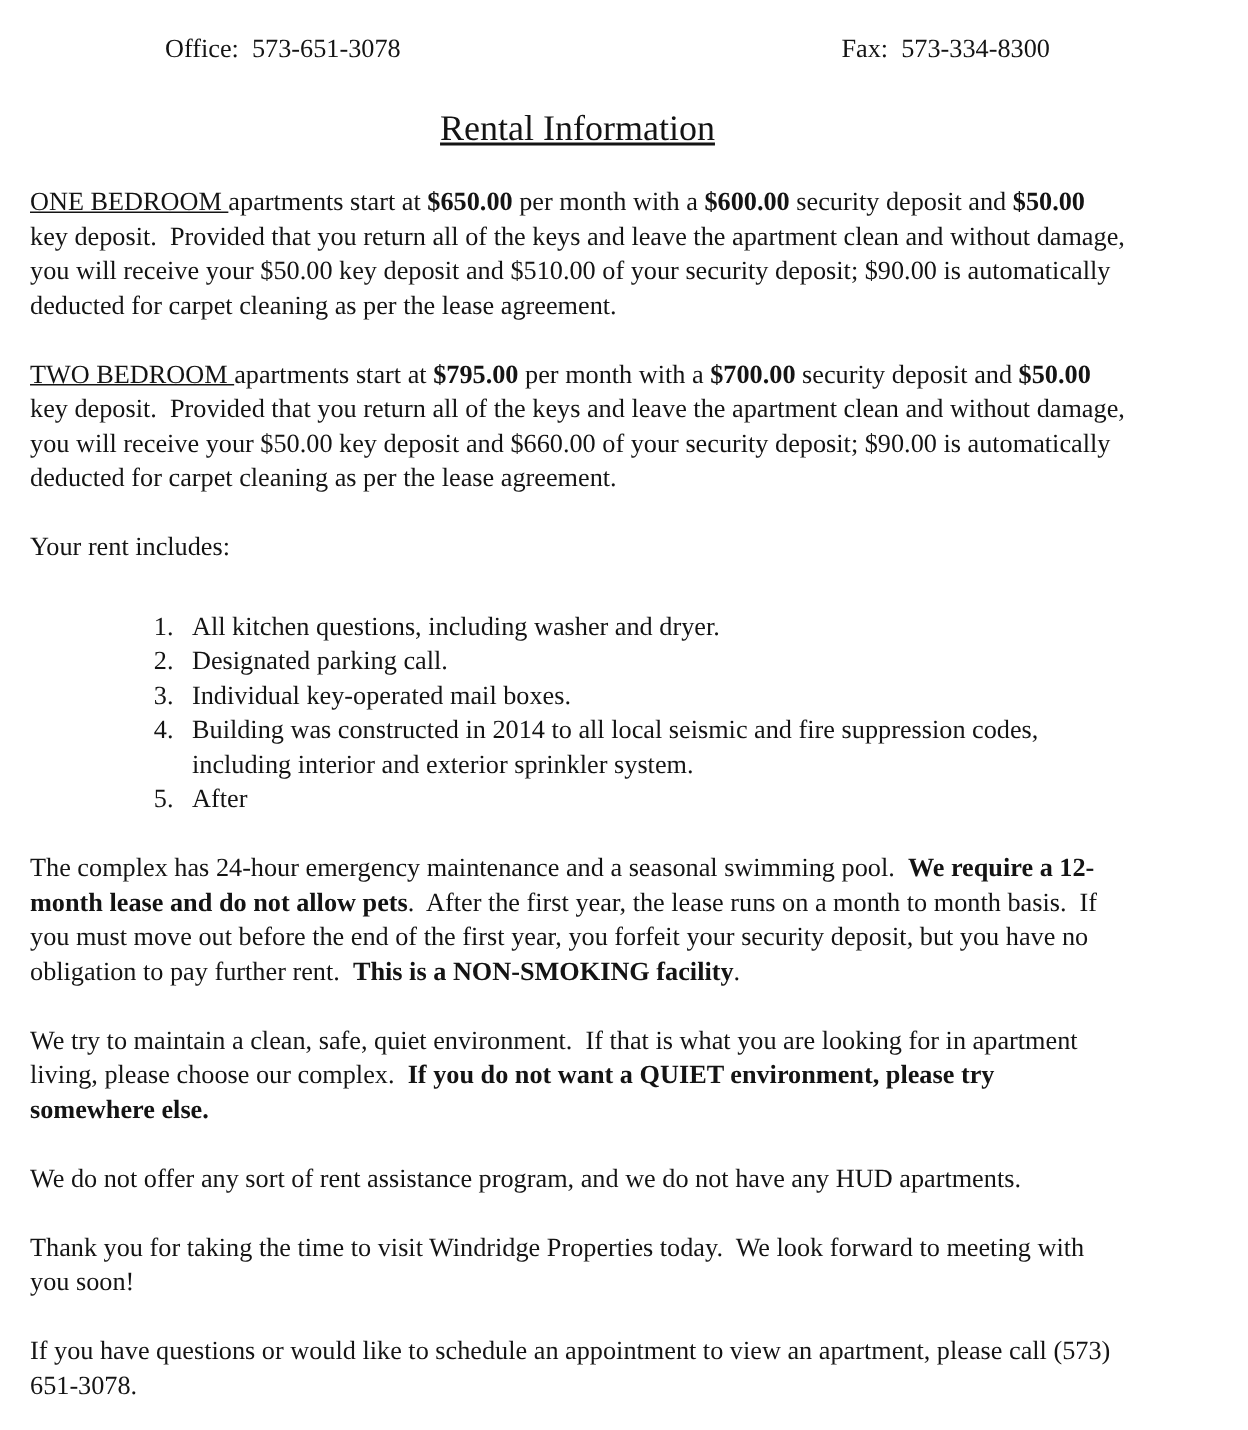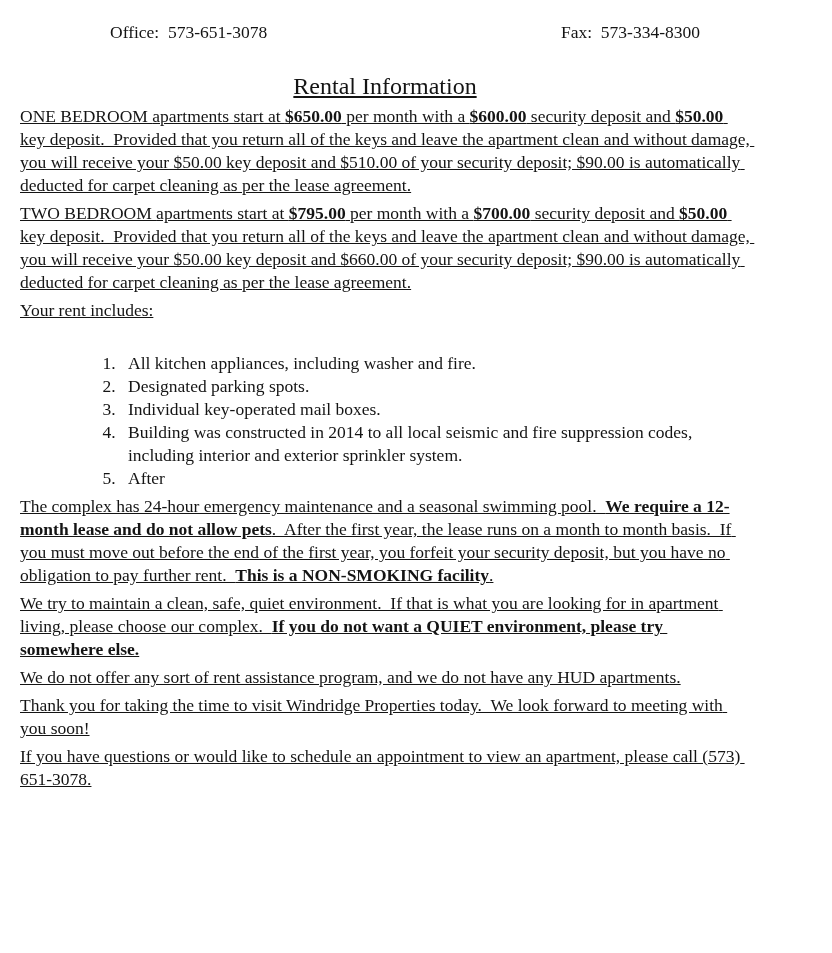--- a/index.html
+++ b/index.html
@@ -27,23 +27,22 @@
   .doc-header .fax { margin-left: auto; margin-right: 50px; }
   h1.doc-title {
     margin-top: 29px;
     text-align: center;
     font-size: 24px;
     line-height: 27px;
     font-weight: 400;
     text-decoration: underline;
   }
   p.para {
-    margin-top: 5px;
+    margin-top: 23px;
     white-space: pre-wrap;
-    text-decoration: underline;
   }
   .b { font-weight: bold; }
   .u { text-decoration: underline; }
   ol.includes-list {
     margin-top: 30px;
     padding-left: 100px;
   }
   ol.includes-list li {
     padding-left: 8px;
     padding-right: 40px;
@@ -61,22 +60,22 @@
 
   <h1 class="doc-title">Rental Information</h1>
 
   <p class="para"><span class="u">ONE BEDROOM </span><span>apartments start at </span><span class="b">$650.00</span><span> per month with a </span><span class="b">$600.00</span><span> security deposit and </span><span class="b">$50.00</span><span> key deposit.  Provided that you return all of the keys and leave the apartment clean and without damage, you will receive your $50.00 key deposit and $510.00 of your security deposit; $90.00 is automatically deducted for carpet cleaning as per the lease agreement.</span></p>
 
   <p class="para"><span class="u">TWO BEDROOM </span><span>apartments start at </span><span class="b">$795.00</span><span> per month with a </span><span class="b">$700.00</span><span> security deposit and </span><span class="b">$50.00</span><span> key deposit.  Provided that you return all of the keys and leave the apartment clean and without damage, you will receive your $50.00 key deposit and $660.00 of your security deposit; $90.00 is automatically deducted for carpet cleaning as per the lease agreement.</span></p>
 
   <p class="para">Your rent includes:</p>
 
   <ol class="includes-list">
-      <li>All kitchen appliances, including washer and fire.</li>
-      <li>Designated parking spots.</li>
+      <li>All kitchen questions, including washer and dryer.</li>
+      <li>Designated parking call.</li>
       <li>Individual key-operated mail boxes.</li>
       <li>Building was constructed in 2014 to all local seismic and fire suppression codes, including interior and exterior sprinkler system.</li>
       <li>After</li>
     </ol>
 
   <p class="para"><span>The complex has 24-hour emergency maintenance and a seasonal swimming pool.  </span><span class="b">We require a 12-month lease and do not allow pets</span><span>.  After the first year, the lease runs on a month to month basis.  If you must move out before the end of the first year, you forfeit your security deposit, but you have no obligation to pay further rent.  </span><span class="b">This is a NON-SMOKING facility</span><span>.</span></p>
 
   <p class="para"><span>We try to maintain a clean, safe, quiet environment.  If that is what you are looking for in apartment living, please choose our complex.  </span><span class="b">If you do not want a QUIET environment, please try somewhere else.</span></p>
 
   <p class="para"><span>We do not offer any sort of rent assistance program, and we do not have any HUD apartments.</span></p>

